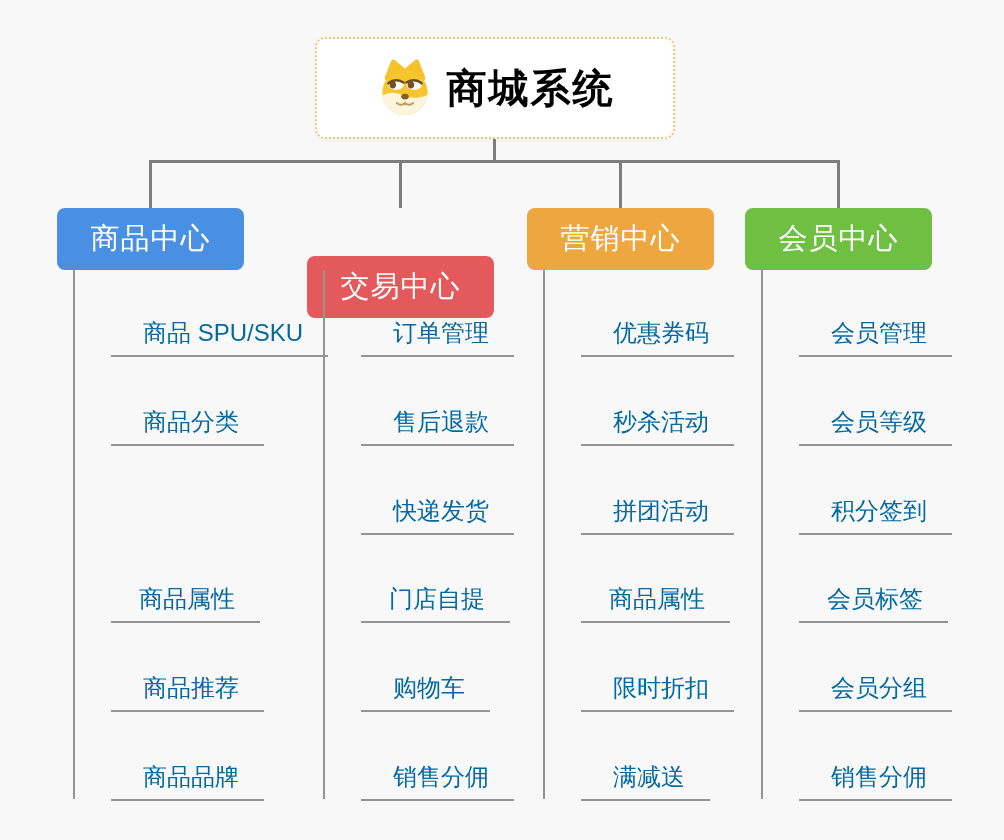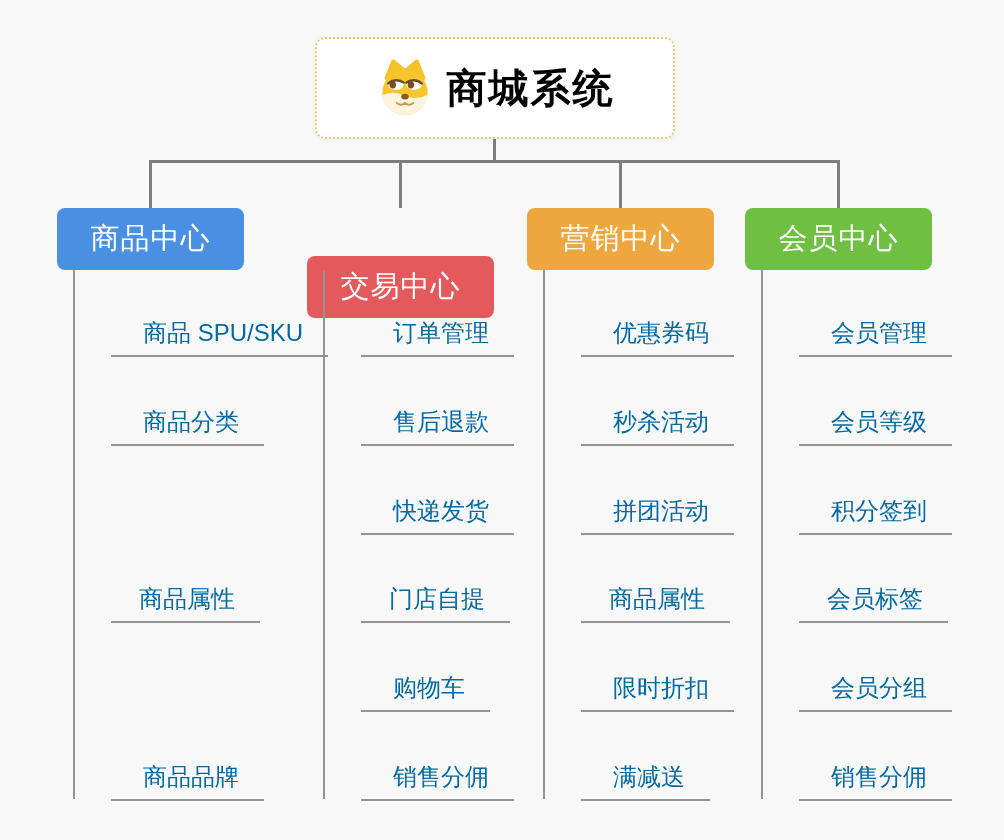--- a/index.html
+++ b/index.html
@@ -117,20 +117,21 @@
   <div class="conn drop drop-1"></div>
   <div class="conn drop drop-2"></div>
   <div class="conn drop drop-3"></div>
 
   <div class="branch b0">
     <div class="branch-head" style="background: rgb(74, 144, 226);">商品中心</div>
     <div class="trunk"></div>
     <div class="leaf r0">商品 SPU/SKU</div>
     <div class="leaf r1">商品分类</div>
     <div class="leaf r3">商品属性</div>
+    <div class="leaf r4">商品推荐</div>
     <div class="leaf r5">商品品牌</div>
   </div>
 
   <div class="branch b1">
     <div class="branch-head" style="background: rgb(228, 89, 91); margin-top: 48px;">交易中心</div>
     <div class="trunk"></div>
     <div class="leaf r0">订单管理</div>
     <div class="leaf r1">售后退款</div>
     <div class="leaf r2">快递发货</div>
     <div class="leaf r3">门店自提</div>

